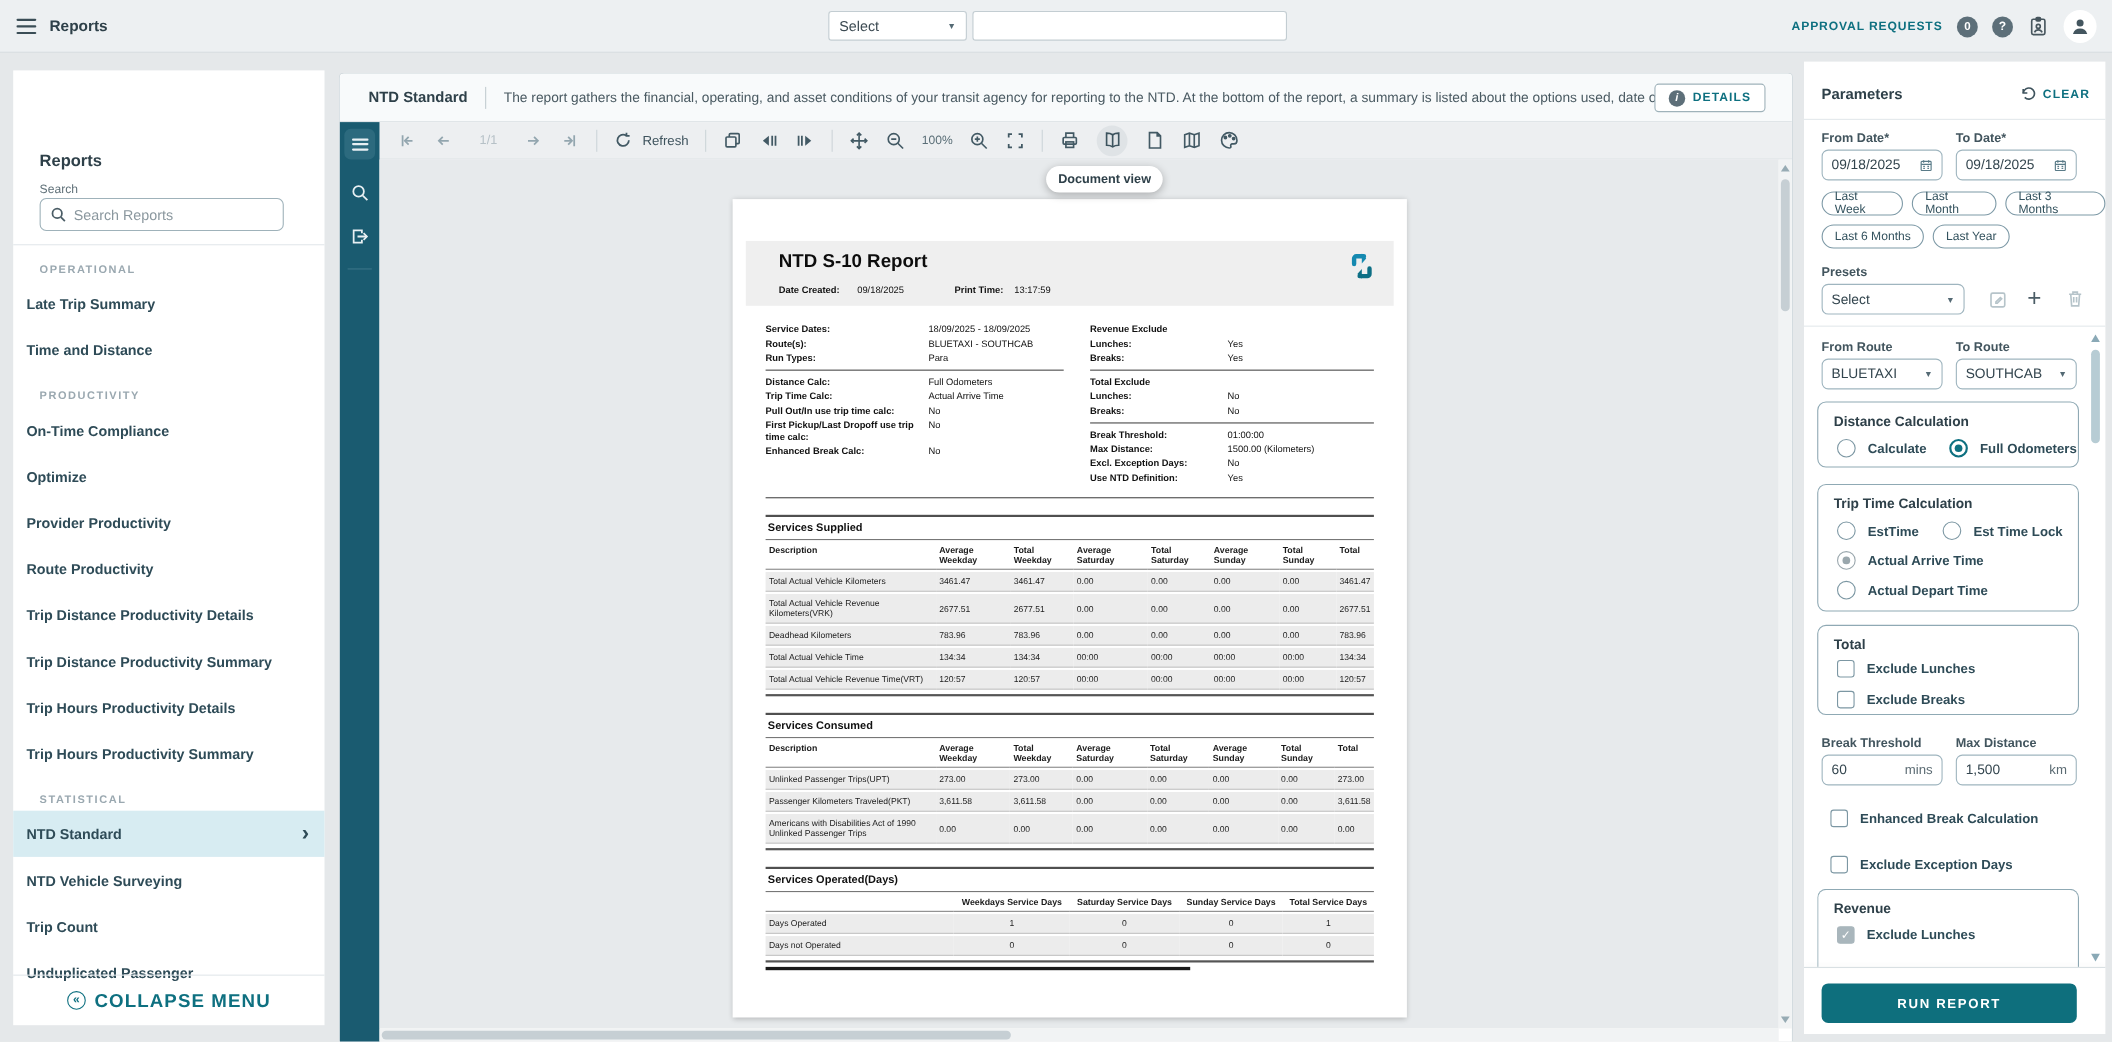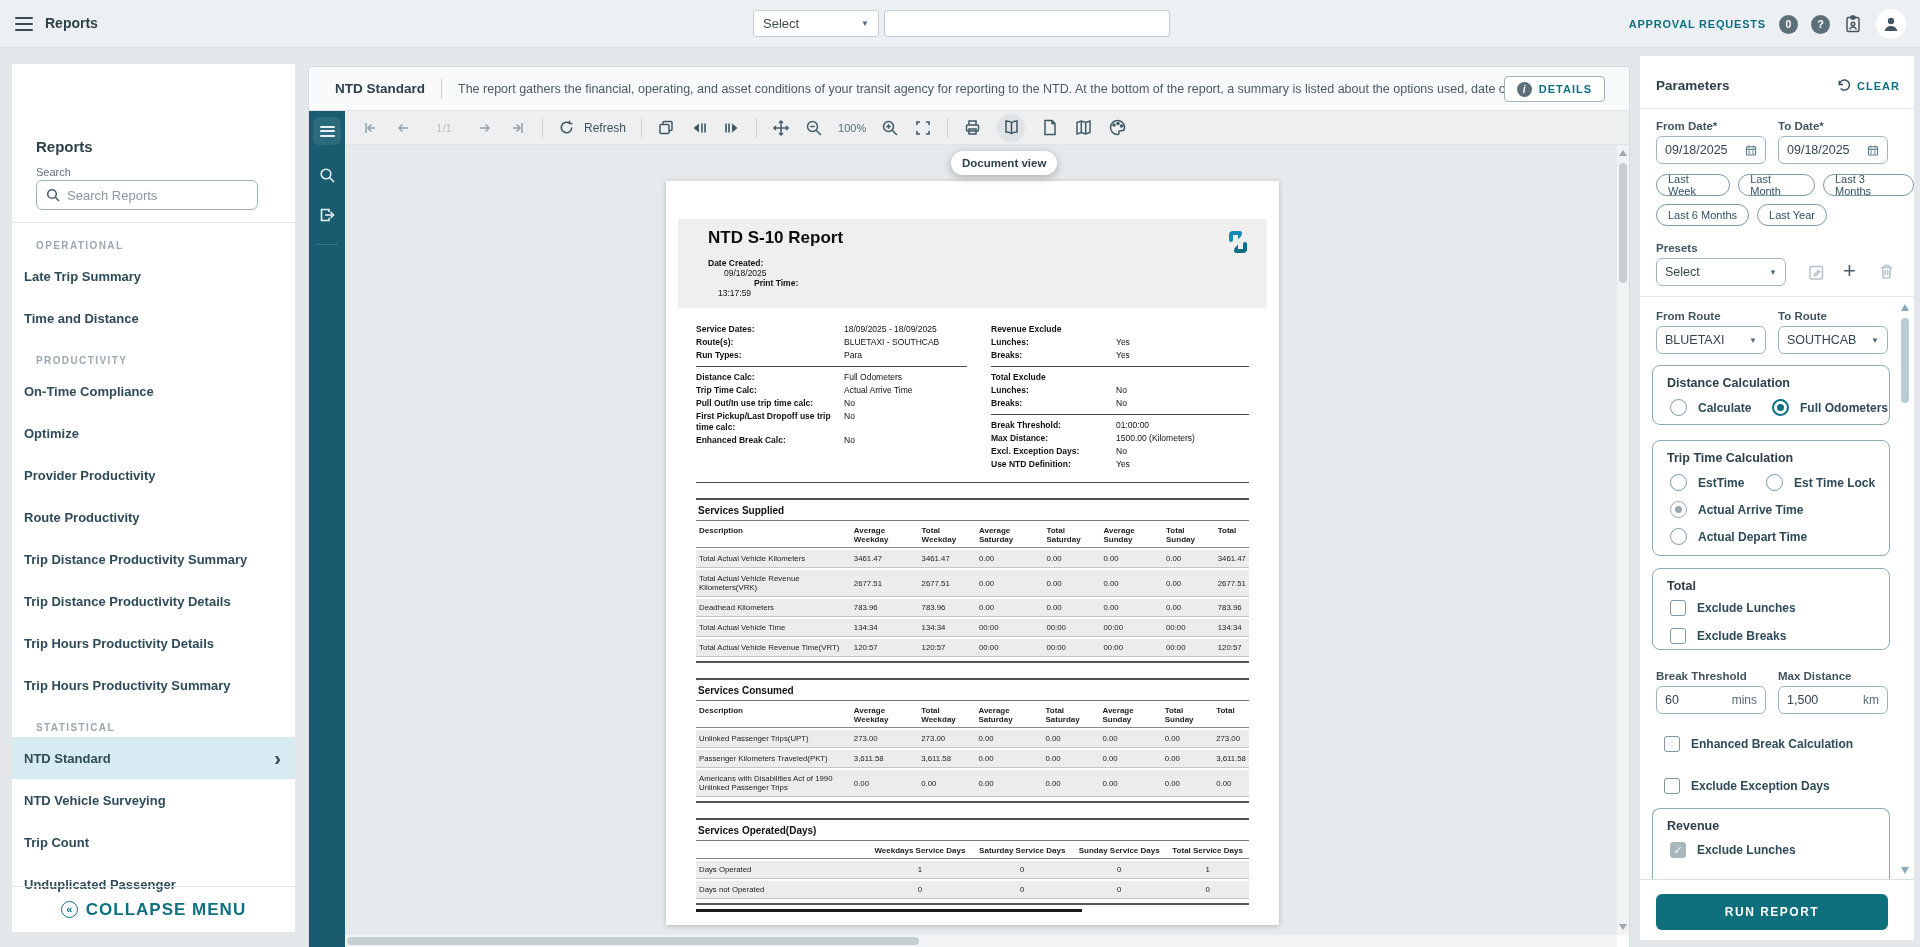--- a/index.html
+++ b/index.html
@@ -77,21 +77,21 @@
   .rv-hscroll { position:absolute; left:36px; right:12px; bottom:0; height:12px; background:#F1F3F4; }
   .rv-hscroll .thumb { position:absolute; left:2px; top:2px; height:8px; width:45%; background:#C6CFD4; border-radius:4px; }
 
   .tooltip { position:absolute; left:642px; top:84px; background:#fff; border-radius:12px; box-shadow:0 2px 8px rgba(0,0,0,.28); padding:6px 11px; font-size:11.5px; font-weight:700; color:#2E4049; z-index:6; }
 
   
   .page { position:absolute; left:321px; top:36px; width:613px; height:744px; background:#fff; box-shadow:0 1px 5px rgba(0,0,0,.22); color:#111; }
   .pg-band { margin:38px 12px 0; background:#EFEFEF; padding:9px 20px 10px 30px; position:relative; }
   .pg-title { font-size:17px; font-weight:700; color:#0d0d0d; }
   .pg-logo { position:absolute; right:14px; top:8px; }
-  .pg-dateline { margin-top:10px; font-size:8.5px; display:flex; align-items:flex-start;flex-direction:column; }
+  .pg-dateline { margin-top:10px; font-size:8.5px; display:flex; align-items:flex-start; }
   .pg-dateline .b { font-weight:700; }
   .pg-dateline .v1 { margin-left:16px; }
   .pg-dateline .b2 { margin-left:46px; }
   .pg-dateline .v2 { margin-left:10px; }
   .pg-params { margin:14px 30px 0; display:flex; gap:24px; border-bottom:1px solid #4a4a4a; padding-bottom:10px; }
   .pg-col { font-size:8.5px; }
   .pg-col.l { width:271px; }
   .pg-col.r { flex:1; }
   .kv-row { display:flex; margin:2px 0; line-height:1.3; }
   .kv-l { font-weight:700; flex-shrink:0; }
@@ -209,24 +209,24 @@
     <div class="sb-item">
         <span>Optimize</span>
       </div>
     <div class="sb-item">
         <span>Provider Productivity</span>
       </div>
     <div class="sb-item">
         <span>Route Productivity</span>
       </div>
     <div class="sb-item">
+        <span>Trip Distance Productivity Details</span>
+      </div>
+    <div class="sb-item">
         <span>Trip Distance Productivity Summary</span>
-      </div>
-    <div class="sb-item">
-        <span>Trip Distance Productivity Details</span>
       </div>
     <div class="sb-item">
         <span>Trip Hours Productivity Details</span>
       </div>
     <div class="sb-item">
         <span>Trip Hours Productivity Summary</span>
       </div>
     <div class="sb-sec">STATISTICAL</div>
     <div class="sb-item sel">
         <span>NTD Standard</span>

